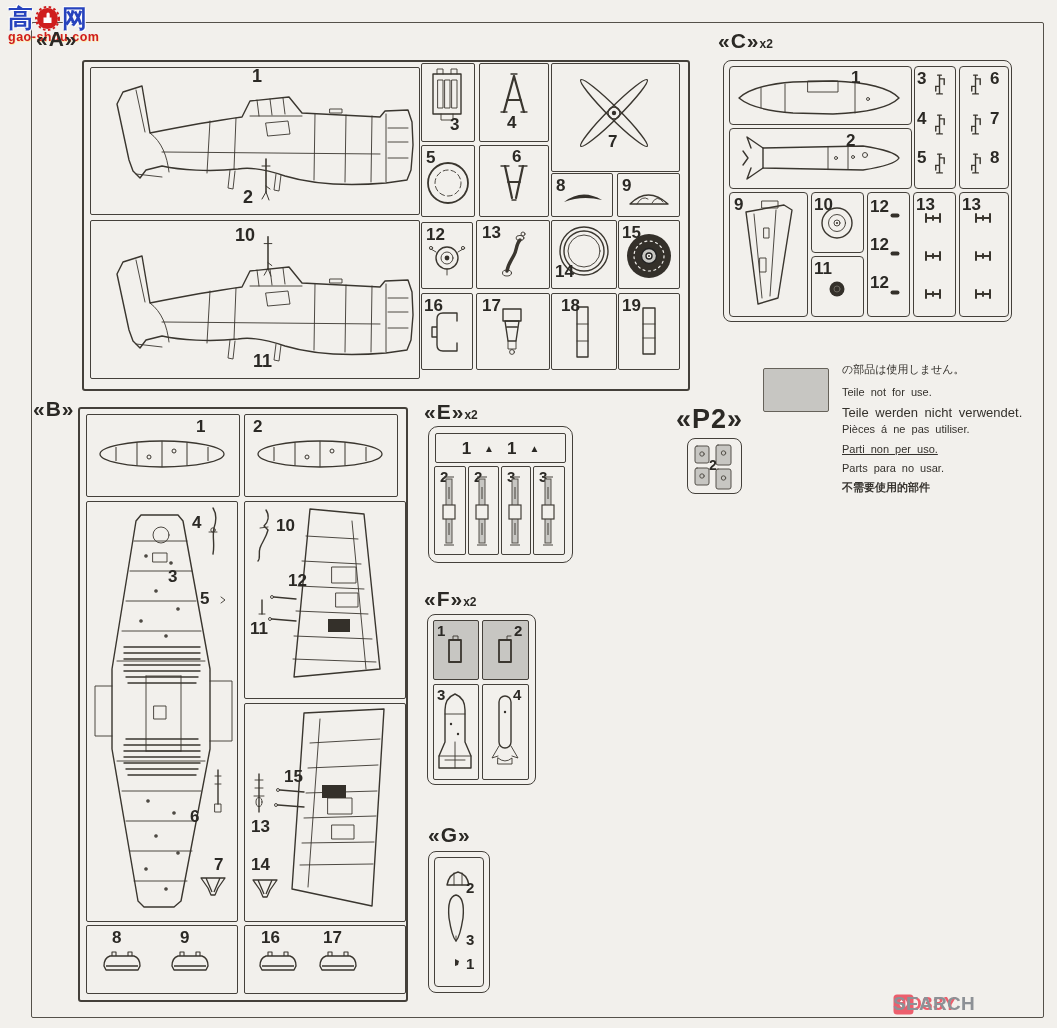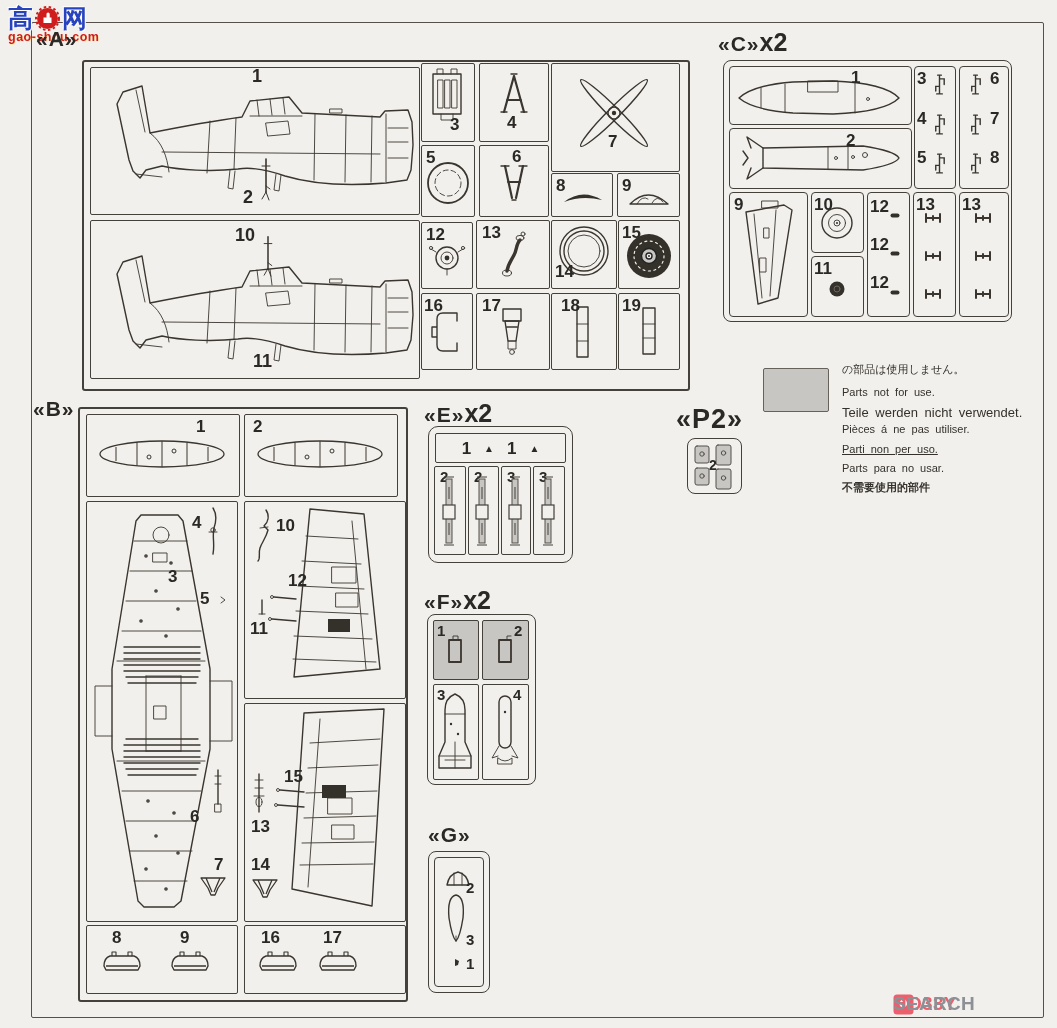--- a/index.html
+++ b/index.html
@@ -12,21 +12,21 @@
         font-family:"Liberation Sans","DejaVu Sans",sans-serif;color:var(--ink);overflow:hidden;}
   .abs{position:absolute;}
   .border-rect{position:absolute;border:1.6px solid #55514a;border-radius:2px;}
   .box{position:absolute;border:1.4px solid var(--line);border-radius:2px;background:transparent;}
   .box2{position:absolute;border:2px solid var(--line);border-radius:3px;}
   .rbox{position:absolute;border:1.5px solid var(--line);border-radius:8px;}
   .n{position:absolute;font-weight:bold;font-size:17px;line-height:1;color:var(--ink);}
   .n-lg{font-size:18px;}
   .n-sm{font-size:15px;}
   .sec{position:absolute;font-weight:bold;font-size:21px;line-height:1;color:var(--ink);letter-spacing:1px;}
-  .sec .mult{font-size:25px;letter-spacing:0;}
+  .sec .mult{font-size:12px;letter-spacing:0;}
   .art{position:absolute;overflow:visible;}
   .art path,.art line,.art circle,.art ellipse,.art rect,.art polygon,.art polyline{
       stroke:var(--art);fill:none;stroke-width:1.4;stroke-linecap:round;stroke-linejoin:round;}
   .fill-dark{fill:#34302a !important;stroke:none !important;}
   .fill-gray{fill:var(--gray-fill) !important;stroke:#55514a !important;stroke-width:1 !important;}
   .thin{stroke-width:0.9 !important;}
   .thick{stroke-width:2.2 !important;}
   .graybox{position:absolute;background:var(--gray-fill);border:1.2px solid #66625a;border-radius:2px;}
   .notice-line{position:absolute;left:842px;font-size:11px;line-height:1;color:#34312c;word-spacing:3px;}
   .tri{font-size:10px;}
@@ -387,21 +387,21 @@
       <rect x="29" y="31" width="15" height="20" rx="2" class="fill-gray"></rect>
     <circle cx="15" cy="16" r="2.2" style="stroke:#55514a;stroke-width:1"></circle>
       <circle cx="36.5" cy="15" r="2.2" style="stroke:#55514a;stroke-width:1"></circle>
     <circle cx="15" cy="38" r="2.2" style="stroke:#55514a;stroke-width:1"></circle>
       <circle cx="36.5" cy="40" r="2.2" style="stroke:#55514a;stroke-width:1"></circle>
   </svg>
   <span class="n" style="left:709px;top:458px;font-size:14px;">2</span>
 
   <div class="graybox" style="left:763px;top:368px;width:64px;height:42px;"></div>
   <div class="notice-line" style="top:364px;">の部品は使用しません。</div>
-  <div class="notice-line" style="top:387px;">Parts not for use.</div>
+  <div class="notice-line" style="top:387px;">Teile not for use.</div>
   <div class="notice-line" style="top:406px;font-size:13px;">Teile werden nicht verwendet.</div>
   <div class="notice-line" style="top:424px;">Pièces á ne pas utiliser.</div>
   <div class="notice-line" style="top:444px;text-decoration:underline;">Parti non per uso.</div>
   <div class="notice-line" style="top:463px;">Parts para no usar.</div>
   <div class="notice-line" style="top:482px;font-weight:bold;text-align:center;">不需要使用的部件</div>
 
   <div class="sec" style="left:33px;top:398px;">«B»</div>
   <div class="box2" style="left:78px;top:407px;width:326px;height:591px;"></div>
 
   <div class="box" style="left:86px;top:414px;width:152px;height:81px;"></div>

